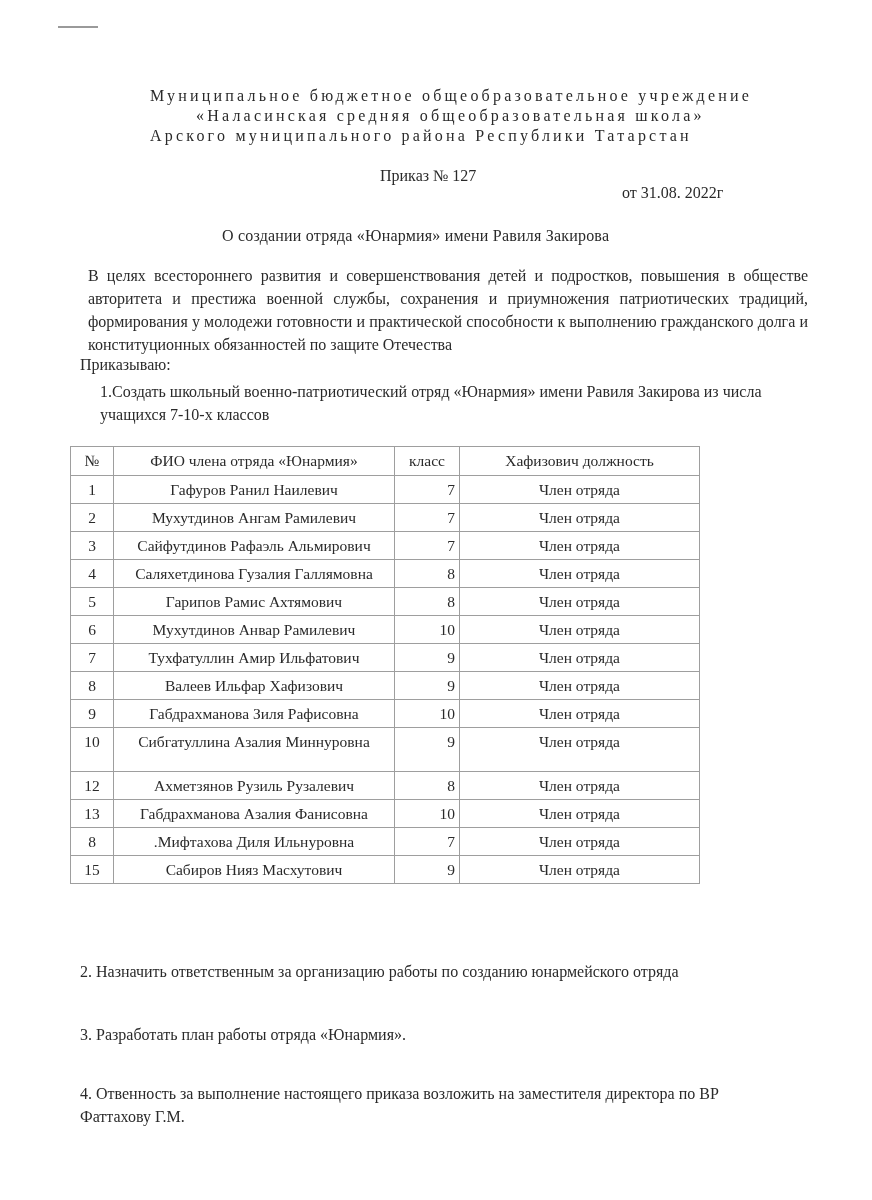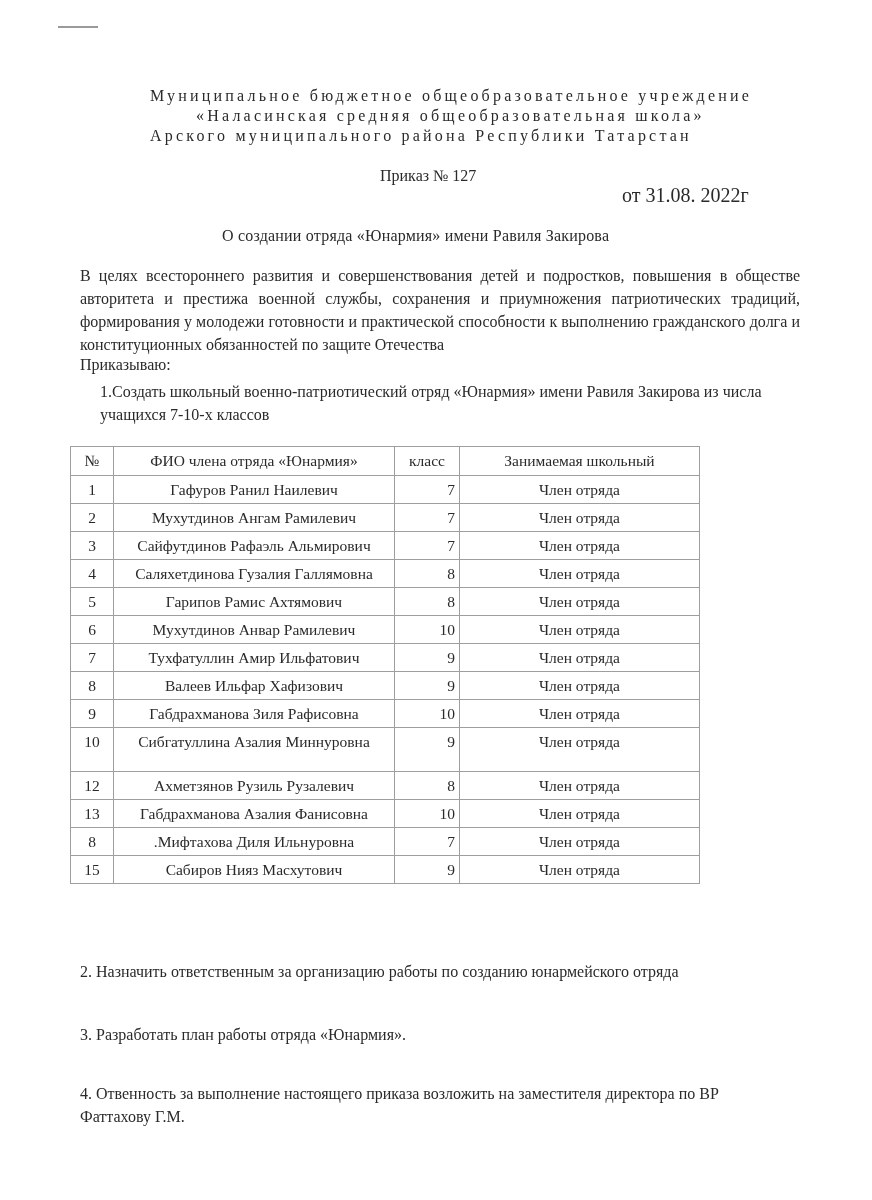--- a/index.html
+++ b/index.html
@@ -28,29 +28,29 @@
     }
     .header .l1 { position: absolute; left: 150px; top: 0; white-space: nowrap; }
     .header .l2 { position: absolute; left: 178px; top: 20px; white-space: nowrap; margin-left: 18px; }
     .header .l3 { position: absolute; left: 150px; top: 40px; white-space: nowrap; text-align: center; }
     .order-no {
       position: absolute; top: 167px; left: 380px;
       font-size: 16px; white-space: nowrap;
     }
     .order-date {
       position: absolute; top: 184px; left: 622px;
-      font-size: 20px; white-space: nowrap;
+      font-size: 16px; white-space: nowrap;
     }
     .order-title {
       position: absolute; top: 227px; left: 222px;
       font-size: 16px; white-space: nowrap;
       letter-spacing: 0.2px;
     }
     .intro {
-      position: absolute; top: 264px; left: 80px; width: 720px;
+      position: absolute; top: 264px; left: 88px; width: 720px;
       font-size: 16px; line-height: 23px;
       text-align: justify;
       font-family: "Liberation Serif", serif;
       transform-origin: left top;
     }
     .intro p { margin: 0; }
     .prikaz { position: absolute; top: 356px; left: 80px; font-size: 16px; }
     .item1 { position: absolute; top: 380px; left: 80px; width: 724px; font-size: 16px; line-height: 23px; margin-left: 20px; }
     table.members {
       position: absolute;
@@ -102,21 +102,21 @@
 </div>
 <div class="prikaz">Приказываю:</div>
 <div class="item1">1.Создать школьный военно-патриотический отряд «Юнармия» имени Равиля Закирова из числа учащихся 7-10-х классов</div>
 
 <table class="members">
   <thead>
     <tr>
       <th class="c-no">№</th>
       <th class="c-name">ФИО члена отряда «Юнармия»</th>
       <th class="c-cls">класс</th>
-      <th class="c-pos">Занимаемая школьный</th>
+      <th class="c-pos">Хафизович должность</th>
     </tr>
   </thead>
   <tbody>
     <tr>
       <td class="c-no">1</td>
       <td class="c-name">Гафуров  Ранил  Наилевич</td>
       <td class="c-cls">7</td>
       <td class="c-pos">Член отряда</td>
     </tr>
     <tr>

